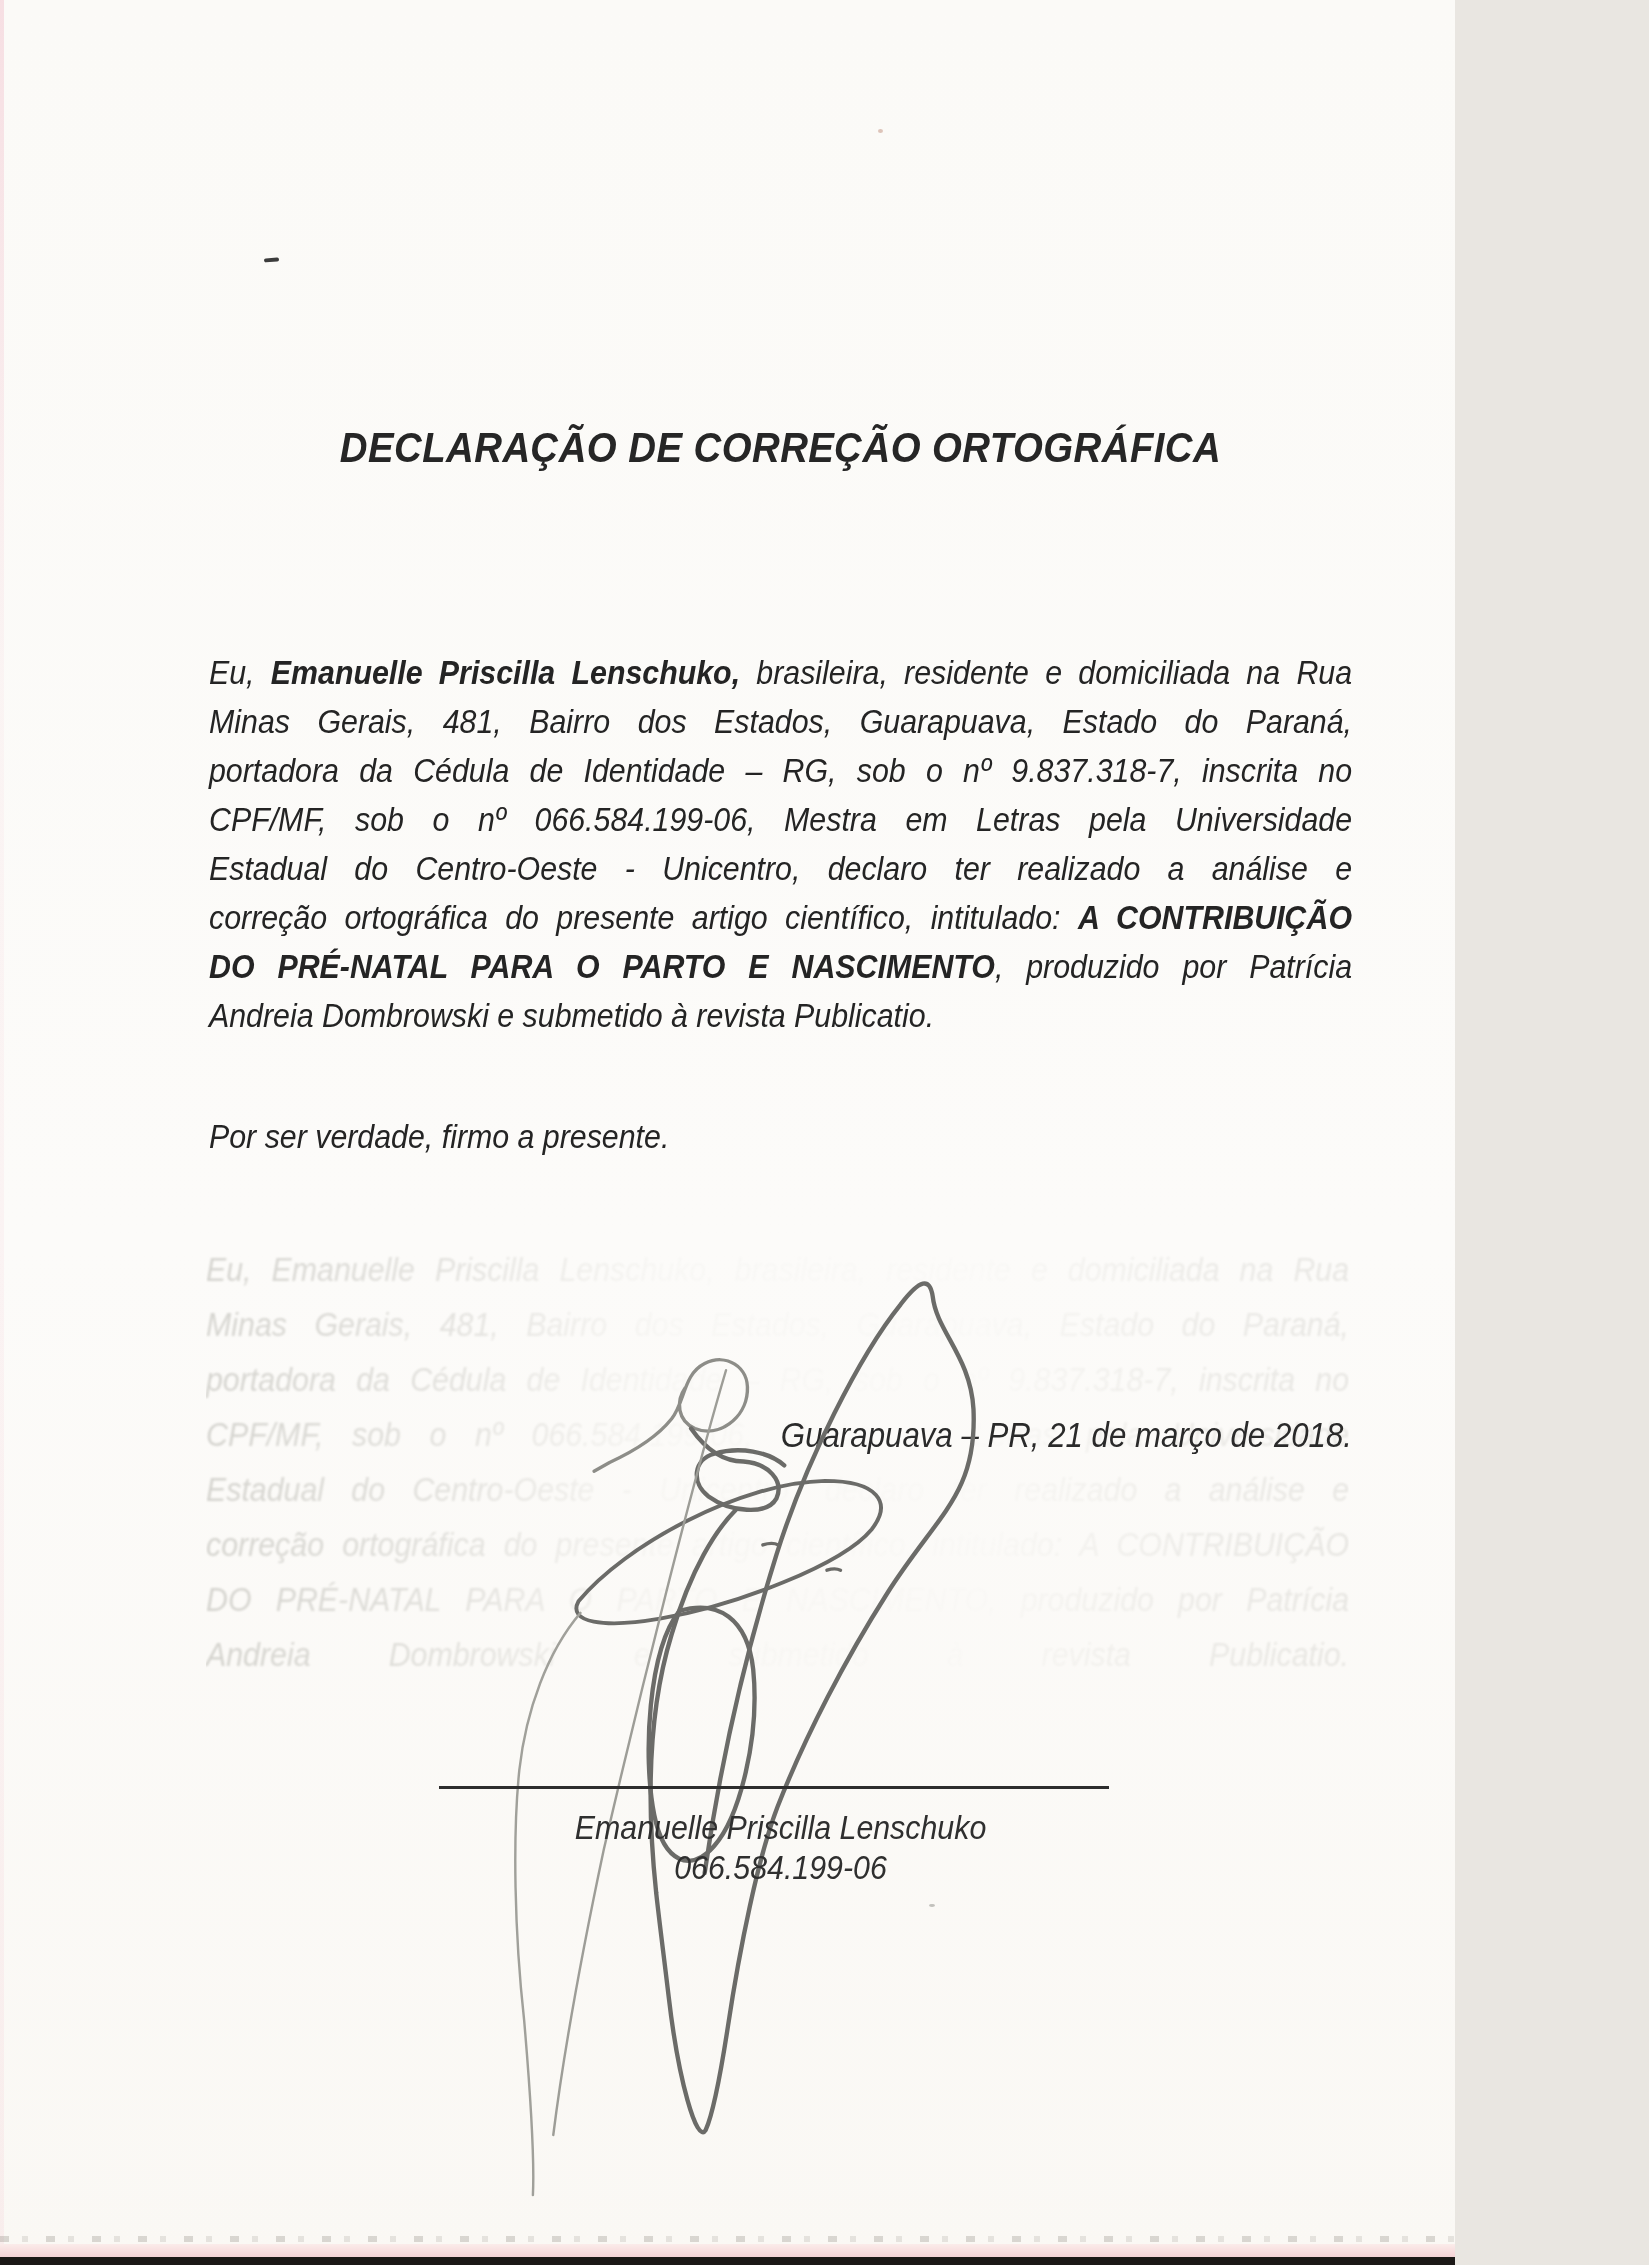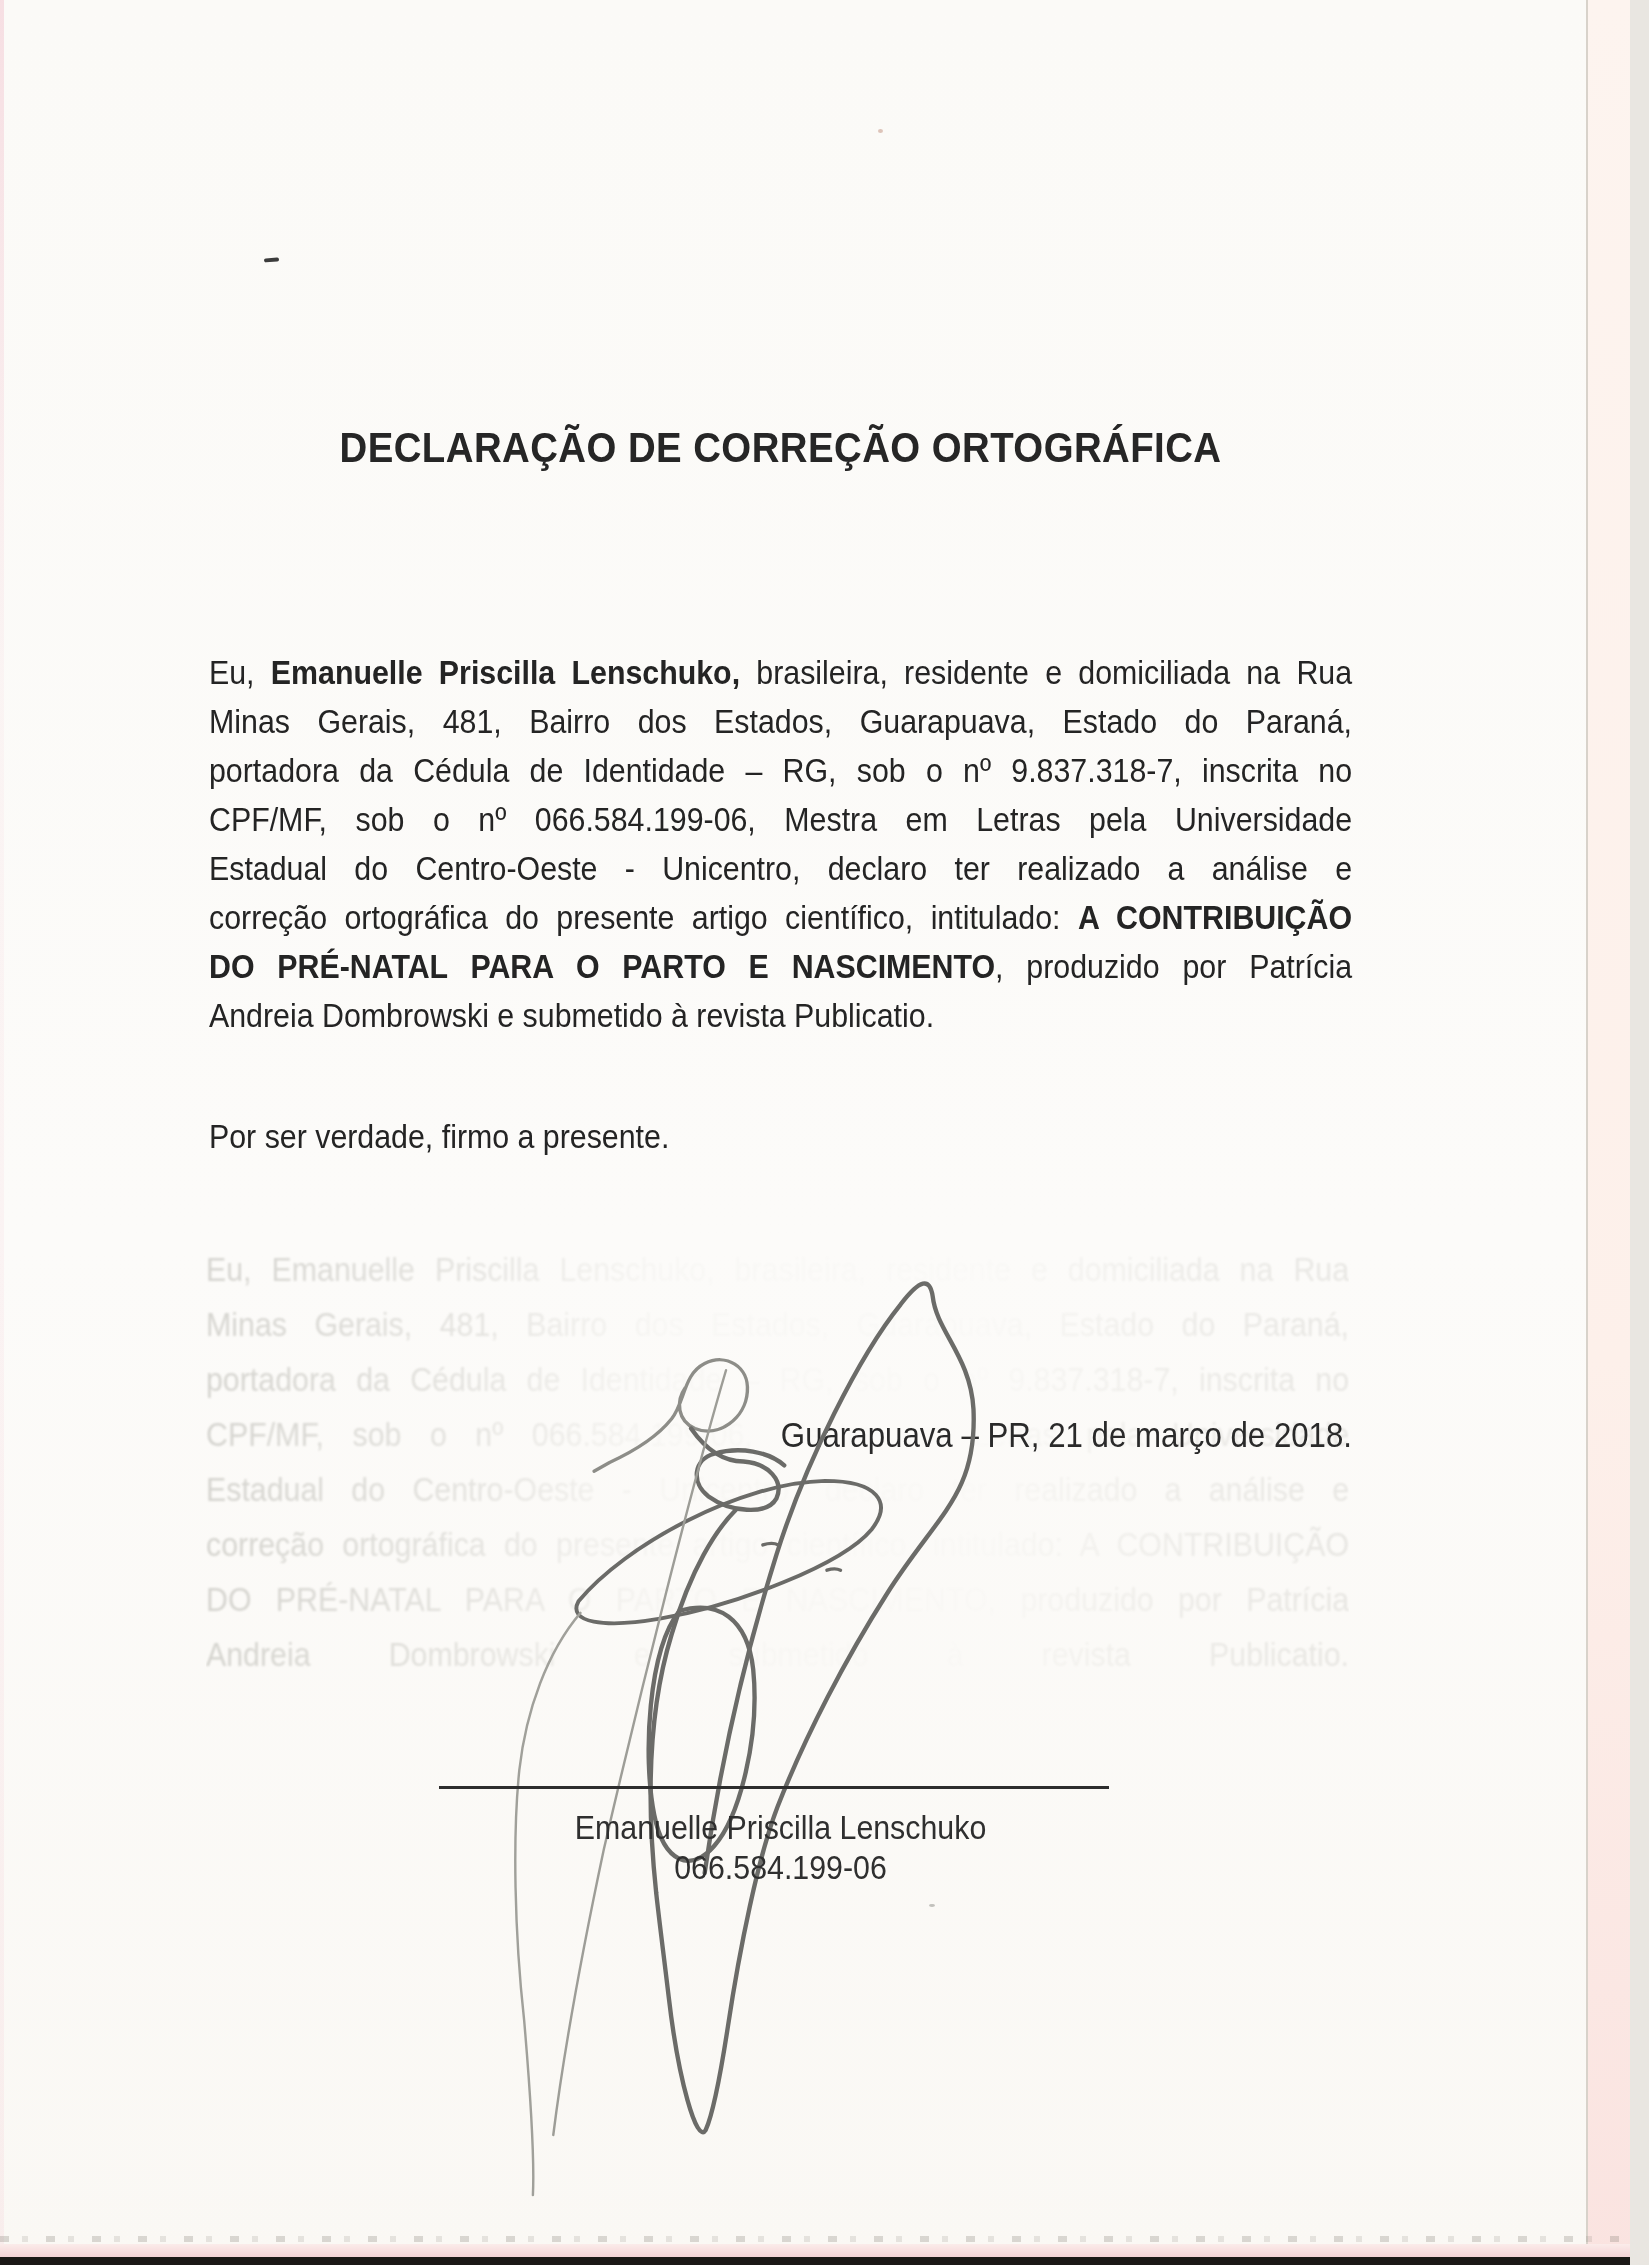--- a/index.html
+++ b/index.html
@@ -1,19 +1,19 @@
 <!DOCTYPE html>
 <html><head>
 <meta charset="utf-8">
 <style>
   html,body{margin:0;padding:0;background:#e9e6e1;}
   #page{
-    position:relative;width:1630px;height:2266px;overflow:hidden;
+    position:relative;width:1455px;height:2266px;overflow:hidden;
     background:linear-gradient(180deg,#fbfaf7 0%,#fcfbf9 55%,#faf8f4 100%);
-    font-family:"Liberation Sans", sans-serif;color:#242424;
+    font-family:"Liberation Sans", sans-serif;color:#242424;font-style:italic;
   }
   
   .left-edge-tint{position:absolute;left:0;top:0;width:3.9px;height:2266px;
     background:linear-gradient(180deg,rgba(236,160,180,.30),rgba(236,160,180,.07) 30%,rgba(236,160,180,.12));}
   .paper-right-edge{position:absolute;left:1586px;top:0;width:2.9px;height:2266px;background:#d8d2ca;}
   .right-margin-strip{position:absolute;left:1588px;top:0;width:51px;height:2266px;
     background:linear-gradient(180deg,#fdf4ef 0%,#fdf0ea 60%,#fae3e0 100%);}
   .right-dark-strip{position:absolute;left:1640px;top:0;width:9.7px;height:2266px;background:#262220;}
   .right-dark-strip:after{content:"";position:absolute;inset:0;
     background:repeating-linear-gradient(180deg,transparent 0 16.5px,rgba(215,205,195,.28) 16.5px 18.4px,transparent 18.4px 42px);}

